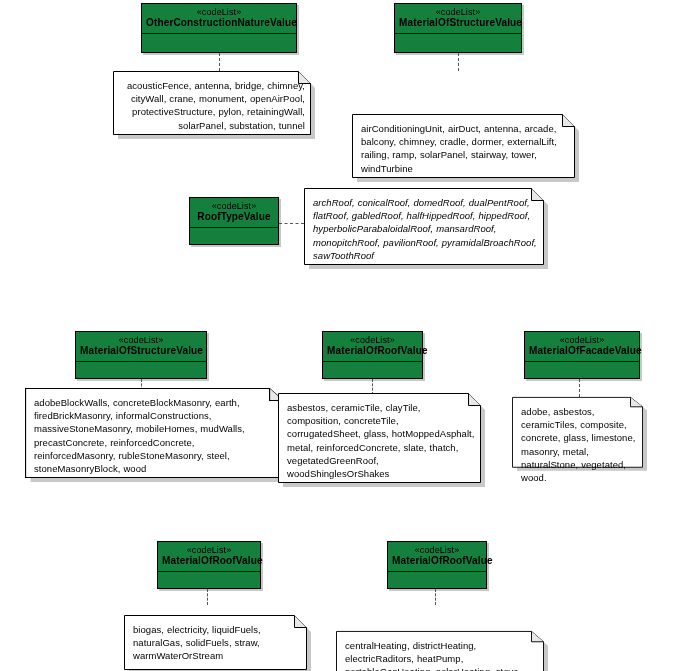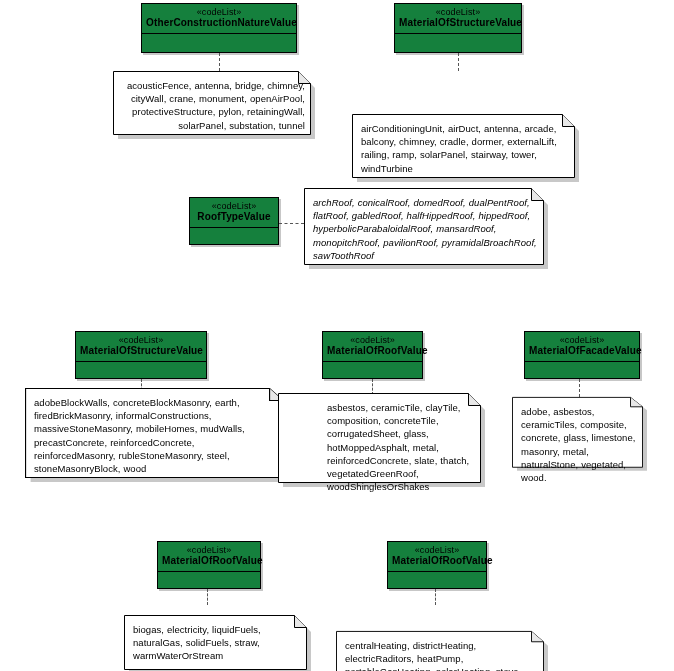--- a/index.html
+++ b/index.html
@@ -166,21 +166,21 @@
   </div>
 
   <div class="uml-class" style="left:322px; top:331px; width:101px; height:48px;">
     <div class="uml-class-header">
       <span class="stereotype">«codeList»</span>
       <span class="class-name">MaterialOfRoofValue</span>
     </div>
     <div class="uml-class-body"></div>
   </div>
   <div class="connector connector-v" style="left:372px; top:379px; height:16px;"></div>
-  <div class="uml-note" style="left:278px; top:393px; width:206px; height:93px;padding-left:40px;">
+  <div class="uml-note" style="left:278px; top:393px; width:206px; height:93px;">
     <svg class="note-svg" viewBox="0 0 206 93" preserveAspectRatio="none">
       <path d="M3,3 L3,92 L205,92 L205,15 L193,3 Z" fill="#c8c8c8" stroke="none" transform="translate(2,2)"></path>
       <path d="M0.5,0.5 L0.5,89.5 L202.5,89.5 L202.5,12.5 L190.5,0.5 Z" fill="#ffffff" stroke="#000000" stroke-width="1"></path>
       <path d="M190.5,0.5 L190.5,12.5 L202.5,12.5" fill="#e8e8e8" stroke="#000000" stroke-width="1"></path>
     </svg>
     <div class="note-text">asbestos, ceramicTile, clayTile, composition, concreteTile, corrugatedSheet, glass, hotMoppedAsphalt, metal, reinforcedConcrete, slate, thatch, vegetatedGreenRoof, woodShinglesOrShakes</div>
   </div>
 
   <div class="uml-class" style="left:524px; top:331px; width:116px; height:48px;">
     <div class="uml-class-header">

